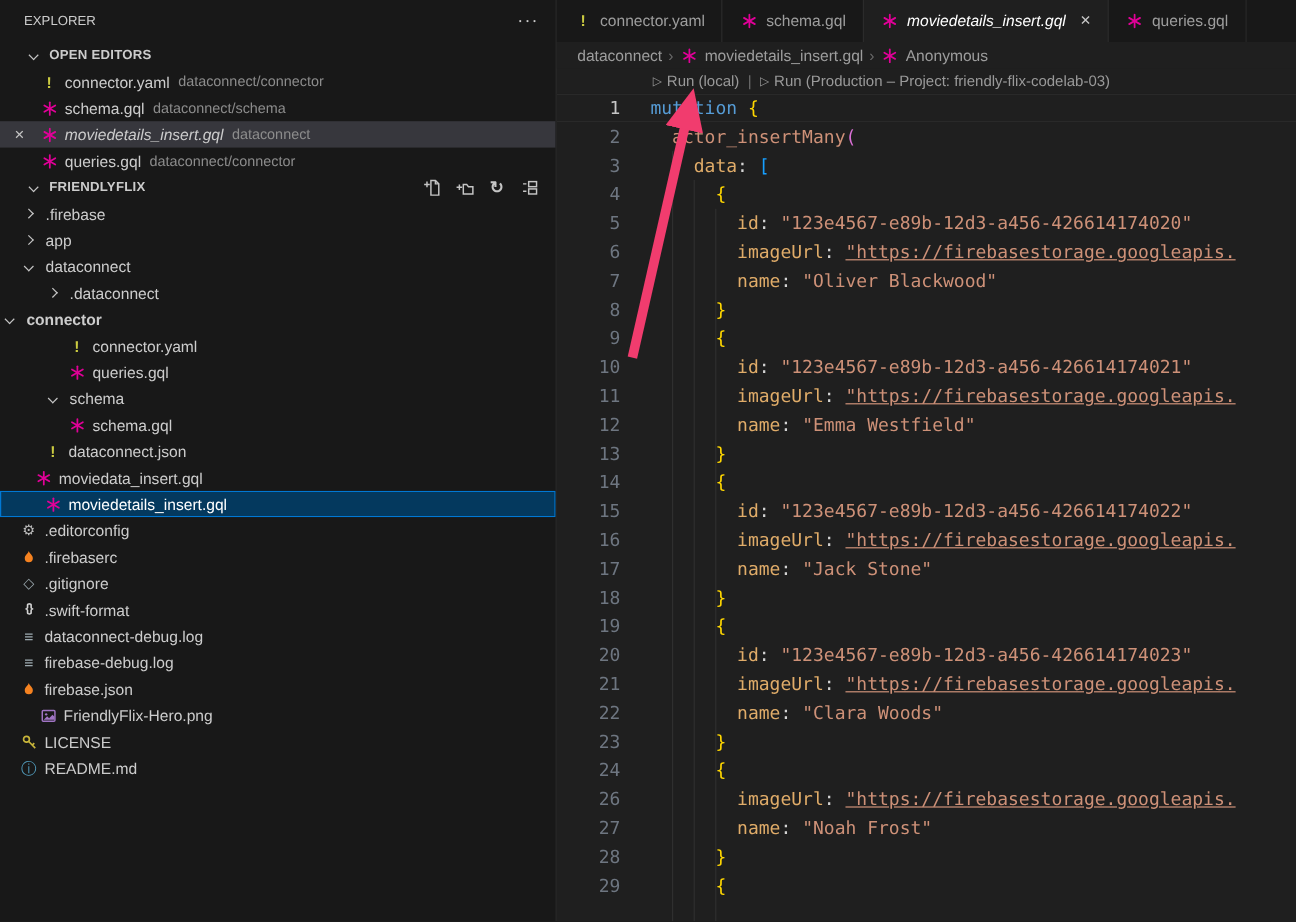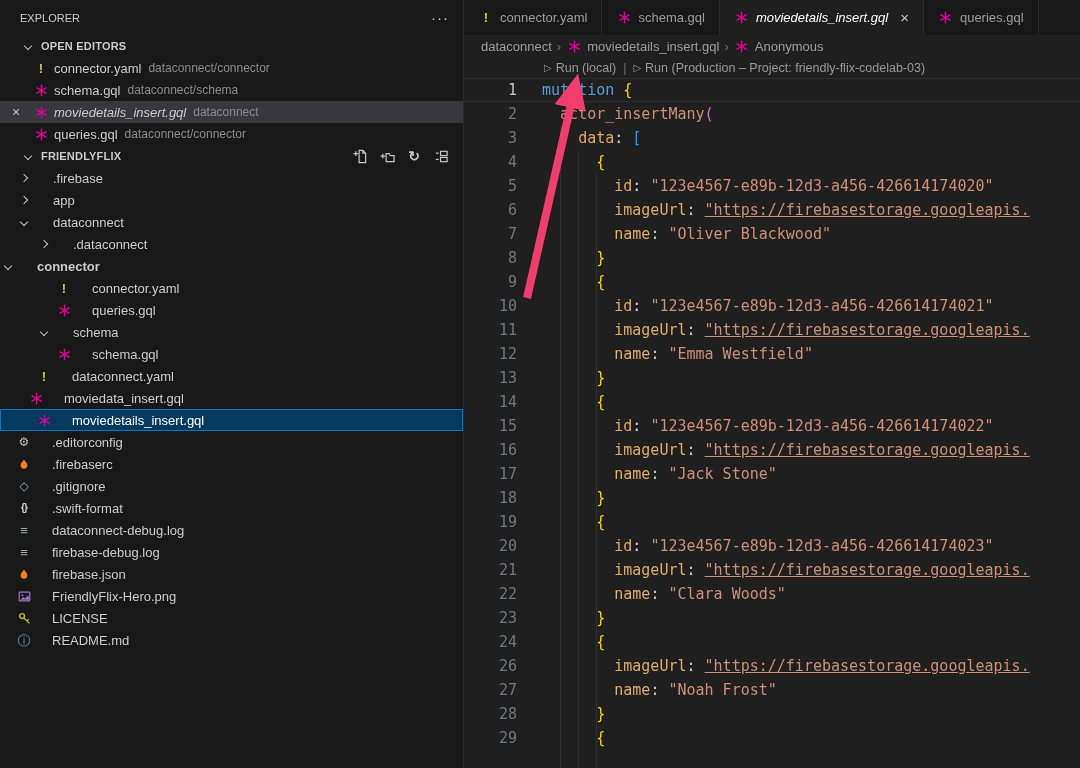--- a/index.html
+++ b/index.html
@@ -14,21 +14,21 @@
   .section-header{height:22px;display:flex;align-items:center;padding-left:20px;font-size:11px;font-weight:700;color:#cccccc;}
   .section-header .hdr-label{margin-left:4px;letter-spacing:.2px;}
   .explorer-actions{margin-left:auto;display:flex;gap:7px;padding-right:12px;}
   .act{width:20px;height:20px;display:flex;align-items:center;justify-content:center;cursor:pointer;border-radius:4px;}
   .oe-row{height:22px;display:flex;align-items:center;padding-left:33px;position:relative;cursor:pointer;white-space:nowrap;}
   .oe-row.active{background:#37373d;}
   .oe-close{position:absolute;left:12px;top:0;height:22px;display:flex;align-items:center;color:#c5c5c5;font-size:14px;}
   .oe-name{margin-left:5px;}
   .oe-desc{margin-left:7px;font-size:12px;color:#8c8c8c;}
   .italic{font-style:italic;}
-  .tree-row{height:22px;display:flex;align-items:center;cursor:pointer;white-space:nowrap;gap:15px;}
+  .tree-row{height:22px;display:flex;align-items:center;cursor:pointer;white-space:nowrap;}
   .tree-row.selected{background:#04395e;box-shadow:inset 0 0 0 1px #0078d4;color:#ffffff;}
   .tree-label{margin-left:5px;}
   .chev{width:5px;height:5px;border-right:1.4px solid #c5c5c5;border-bottom:1.4px solid #c5c5c5;display:inline-block;margin:0 6px 0 5px;flex:none;}
   .chev-right{transform:rotate(-45deg);}
   .chev-down{transform:rotate(45deg);}
 
   
   .fi{display:inline-flex;width:16px;min-width:16px;justify-content:center;align-items:center;font-size:12px;line-height:1;}
   .fi svg{display:block;}
   .fi-yaml{color:#cbcb41;font-weight:700;font-size:13px;}
@@ -221,21 +221,21 @@
                 <line x1="8" y1="1.5" x2="8" y2="14.5"></line>
                 <line x1="2.4" y1="4.8" x2="13.6" y2="11.2"></line>
                 <line x1="2.4" y1="11.2" x2="13.6" y2="4.8"></line>
               </g>
             </svg>
           </span>
           <span class="tree-label">schema.gql</span>
         </div>
         <div class="tree-row" style="padding-left: 36px;">
           <span class="fi fi-yaml">!</span>
-          <span class="tree-label">dataconnect.yaml</span>
+          <span class="tree-label">dataconnect.json</span>
         </div>
         <div class="tree-row" style="padding-left: 28px;">
           <span class="fi fi-graphql">
             <svg viewBox="0 0 16 16" width="13" height="13">
               <g stroke="#e10098" stroke-width="1.8" stroke-linecap="round">
                 <line x1="8" y1="1.5" x2="8" y2="14.5"></line>
                 <line x1="2.4" y1="4.8" x2="13.6" y2="11.2"></line>
                 <line x1="2.4" y1="11.2" x2="13.6" y2="4.8"></line>
               </g>
             </svg>
@@ -283,21 +283,21 @@
           <span class="tree-label">firebase-debug.log</span>
         </div>
         <div class="tree-row" style="padding-left: 16px;">
           <span class="fi fi-flame">
             <svg viewBox="0 0 16 16" width="12" height="13">
               <path d="M8 1c.5 2.5 4.5 4.5 4.5 8a4.5 4.5 0 0 1-9 0C3.5 5.5 7.5 3.5 8 1z" fill="#f58220"></path>
             </svg>
           </span>
           <span class="tree-label">firebase.json</span>
         </div>
-        <div class="tree-row" style="padding-left: 16px;">
+        <div class="tree-row" style="padding-left: 16px; margin-left: 16px;">
           <span class="fi fi-image">
             <svg viewBox="0 0 16 16" width="13" height="13">
               <rect x="1.5" y="2.5" width="13" height="11" rx="1" fill="none" stroke="#a074c4" stroke-width="1.5"></rect>
               <circle cx="5.5" cy="6.5" r="1.2" fill="#a074c4"></circle>
               <path d="M3 12l3.5-3.5 2 2L12 7l2 2v3z" fill="#a074c4"></path>
             </svg>
           </span>
           <span class="tree-label">FriendlyFlix-Hero.png</span>
         </div>
         <div class="tree-row" style="padding-left: 16px;">

